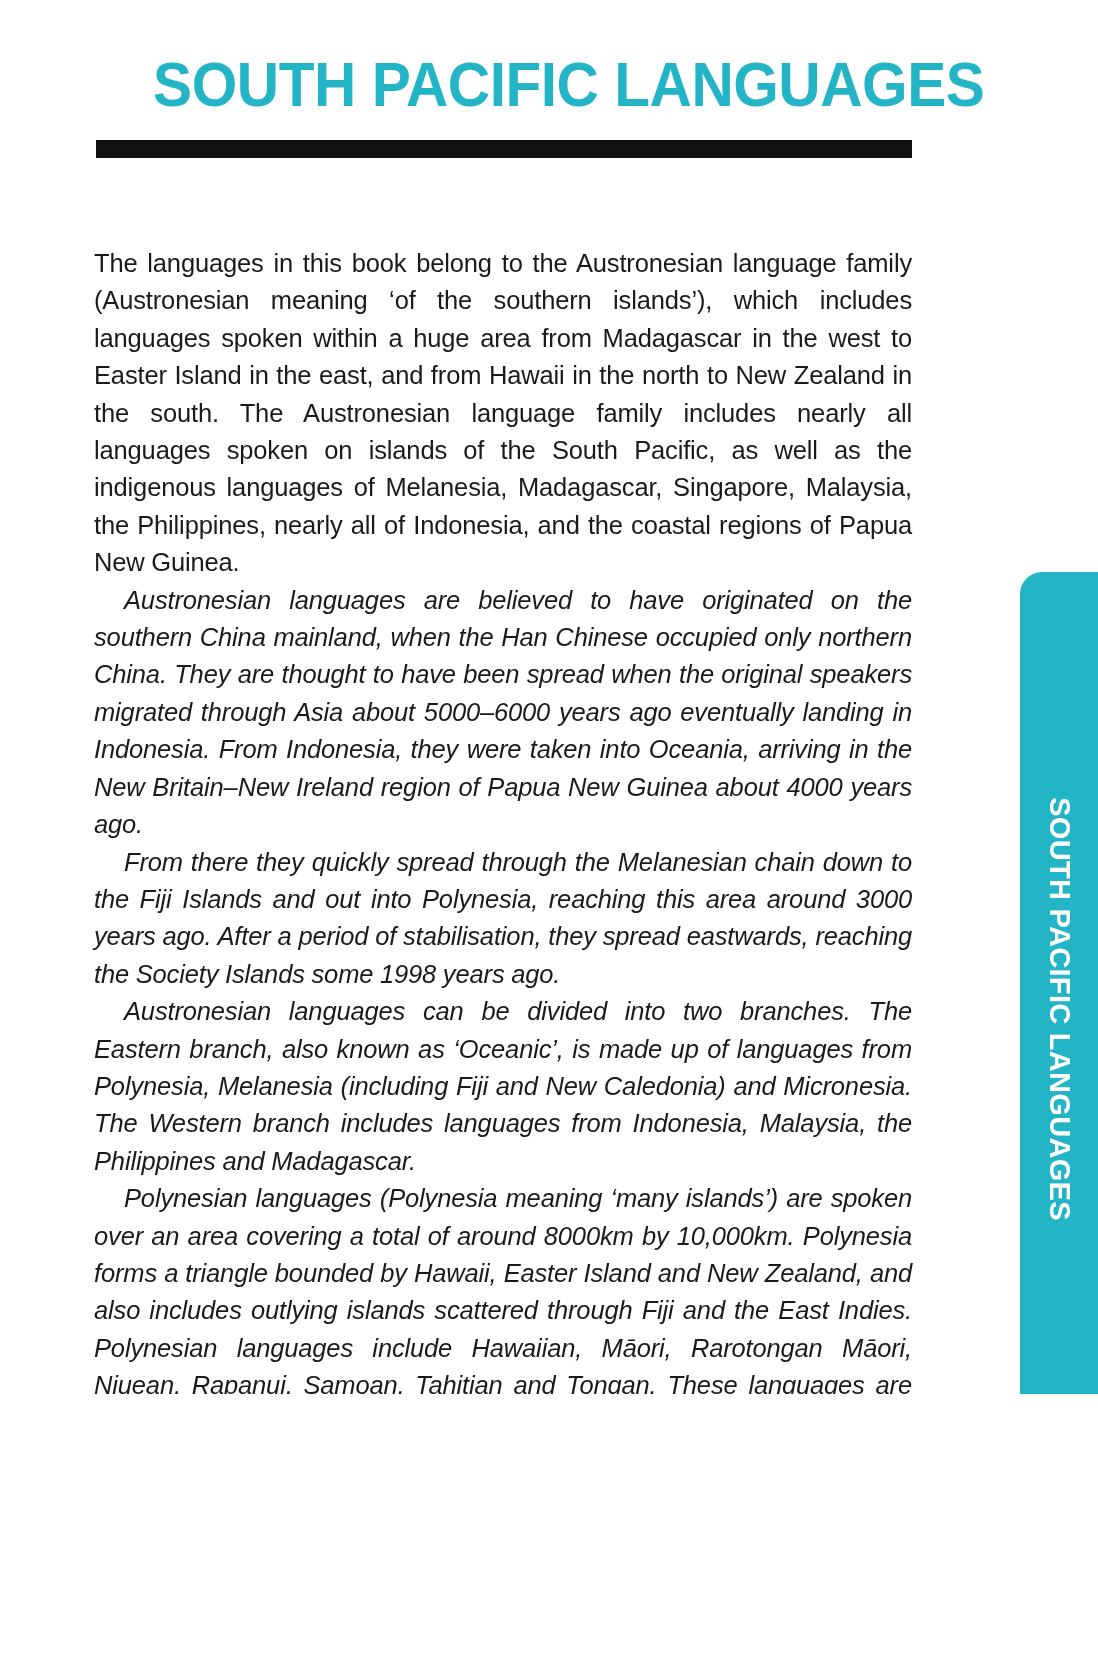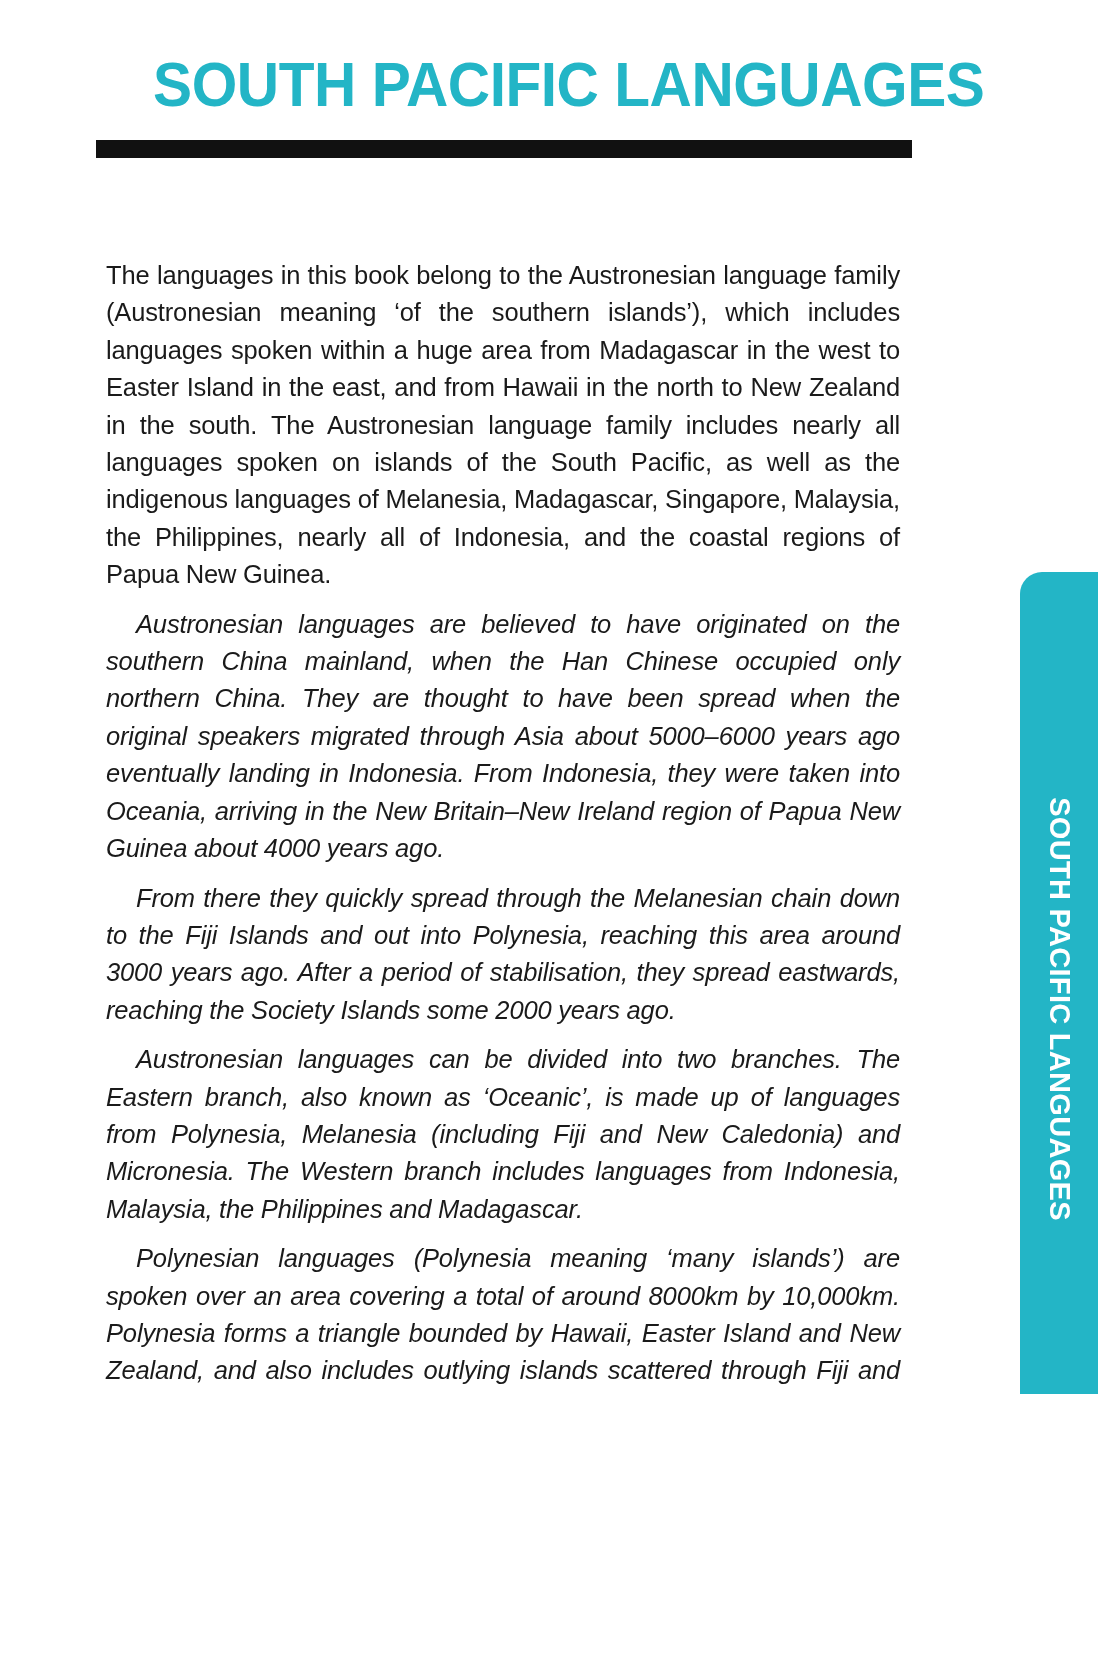--- a/index.html
+++ b/index.html
@@ -50,21 +50,21 @@
 
   
   .body-col {
     position: absolute;
     left: 94px;
     top: 245px;
     width: 818px;
   }
 
   .body-col p {
-    margin: 12px;
+    margin: 0;
     color: #1a1a1a;
     font-family: "Liberation Sans", sans-serif;
     font-size: 25.5px;
     line-height: 37.4px;
     text-align: justify;
     text-justify: inter-word;
     hyphens: none;
     -webkit-hyphens: none;
     letter-spacing: -0.15px;
     word-spacing: -0.2px;
@@ -121,21 +121,21 @@
 
   <div class="header">
     <h1 class="page-title">SOUTH PACIFIC LANGUAGES</h1>
   </div>
 
   <div class="title-rule"></div>
 
   <div class="body-col">
     <p>The languages in this book belong to the Austronesian language family (Austronesian meaning ‘of the southern islands’), which includes languages spoken within a huge area from Madagascar in the west to Easter Island in the east, and from Hawaii in the north to New Zealand in the south. The Austronesian language family includes nearly all languages spoken on islands of the South Pacific, as well as the indigenous languages of Melanesia, Madagascar, Singapore, Malaysia, the Philippines, nearly all of Indonesia, and the coastal regions of Papua New Guinea.</p>
     <p>Austronesian languages are believed to have originated on the southern China mainland, when the Han Chinese occupied only northern China. They are thought to have been spread when the original speakers migrated through Asia about 5000–6000 years ago eventually landing in Indonesia. From Indonesia, they were taken into Oceania, arriving in the New Britain–New Ireland region of Papua New Guinea about 4000 years ago.</p>
-    <p>From there they quickly spread through the Melanesian chain down to the Fiji Islands and out into Polynesia, reaching this area around 3000 years ago. After a period of stabilisation, they spread eastwards, reaching the Society Islands some 2000 years ago.</p>
+    <p>From there they quickly spread through the Melanesian chain down to the Fiji Islands and out into Polynesia, reaching this area around 3000 years ago. After a period of stabilisation, they spread eastwards, reaching the Society Islands some 1998 years ago.</p>
     <p>Austronesian languages can be divided into two branches. The Eastern branch, also known as ‘Oceanic’, is made up of languages from Polynesia, Melanesia (including Fiji and New Caledonia) and Micronesia. The Western branch includes languages from Indonesia, Malaysia, the Philippines and Madagascar.</p>
     <p>Polynesian languages (Polynesia meaning ‘many islands’) are spoken over an area covering a total of around 8000km by 10,000km. Polynesia forms a triangle bounded by Hawaii, Easter Island and New Zealand, and also includes outlying islands scattered through Fiji and the East Indies. Polynesian languages include Hawaiian, Māori, Rarotongan Māori, Niuean, Rapanui, Samoan, Tahitian and Tongan. These languages are closely related, due to their relatively recent separation, and employ similar sounds and grammatical structures.</p>
   </div>
 
   <div class="side-tab">
     <span class="side-tab-label">SOUTH PACIFIC LANGUAGES</span>
   </div>
 
   <div class="folio">11</div>
 

